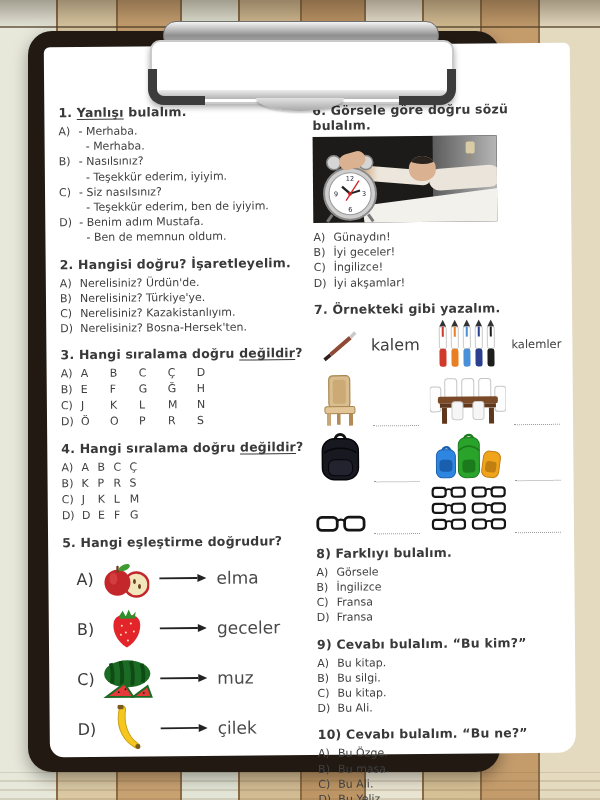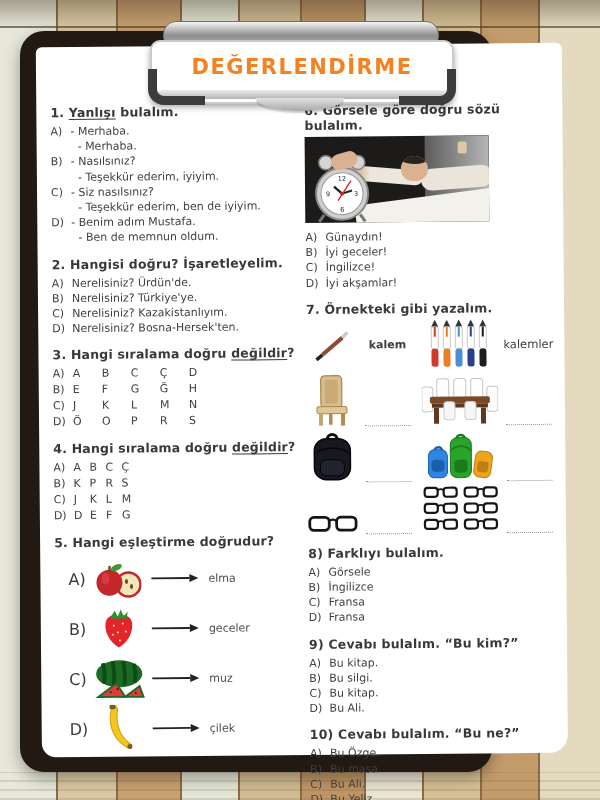--- a/index.html
+++ b/index.html
@@ -21,21 +21,21 @@
       #d6c096 424px,#d6c096 480px,#8a6b45 480px,#8a6b45 482px,
       #c49c6c 482px,#c49c6c 538px,#8a6b45 538px,#8a6b45 540px,
       #e4dabf 540px,#e4dabf 600px);
   }
   .wood::before{content:"";position:absolute;left:0;top:0;right:0;height:26px;
     background:linear-gradient(180deg,rgba(55,40,25,.38),rgba(55,40,25,.04));
     border-bottom:2px solid rgba(90,70,45,.45);}
   .wood::after{content:"";position:absolute;left:0;bottom:0;right:0;height:28px;
     background:repeating-linear-gradient(0deg,rgba(120,95,60,.18) 0 2px,transparent 2px 9px);}
   
-  .clipboard{position:absolute;left:20px;top:31px;width:472px;height:741px;
+  .clipboard{position:absolute;left:28px;top:31px;width:472px;height:741px;
     background:#211912;border-radius:24px;box-shadow:0 6px 16px rgba(0,0,0,.35);}
   .paper{position:absolute;left:17px;top:14px;width:526px;height:710px;background:#ffffff;
     border-radius:6px 6px 18px 14px;transform:rotate(-0.5deg);transform-origin:50% 20%;}
   
   .clip-bar{position:absolute;left:163px;top:21px;width:274px;height:27px;border-radius:13px;
     background:linear-gradient(180deg,#f4f4f4,#8f8f8f 50%,#cfcfcf);border:1px solid #6f6f6f;}
   .clip-plate{position:absolute;left:150px;top:40px;width:300px;height:60px;background:#ffffff;
     border:2px solid #cacaca;border-radius:10px;box-shadow:0 3px 6px rgba(0,0,0,.35);}
   .clip-title{width:100%;text-align:center;line-height:50px;font-size:21px;font-weight:bold;
     color:#f58220;letter-spacing:1.5px;}
@@ -59,21 +59,21 @@
   .otxt{flex:1;}
   .l2{margin-left:7px;}
   .lrow{display:flex;font-size:11px;line-height:16px;color:#404040;}
   .lc{width:29px;flex:none;}
   .lc4{width:16px;flex:none;}
   
   .match{display:flex;align-items:center;height:50px;margin-left:14px;}
   .match .ol{width:24px;}
   .fruitbox{width:52px;display:flex;justify-content:center;align-items:center;flex:none;}
   .arrowbox{margin:0 10px 0 6px;flex:none;display:flex;align-items:center;}
-  .mlabel{font-size:11px;color:#4a4a4a;}
+  .mlabel{font-size:17px;color:#4a4a4a;}
   
   .photo{position:relative;width:184px;height:86px;margin:2px 0 7px 0;overflow:hidden;background:#1d1b19;}
   .ph-wall{position:absolute;right:0;top:0;width:64px;height:100%;background:linear-gradient(90deg,#5c5c5c,#b6b6b6);}
   .ph-lamp{position:absolute;right:22px;top:6px;width:9px;height:12px;background:#d9cba6;border-radius:2px;}
   .ph-lamp::after{content:"";position:absolute;left:3px;top:12px;width:2px;height:7px;background:#9a8e70;}
   .ph-bed{position:absolute;left:52px;bottom:-30px;width:150px;height:56px;background:#f3f1ec;
     transform:rotate(-7deg);border-radius:8px;}
   .ph-body{position:absolute;left:116px;top:31px;width:72px;height:22px;background:#eae4da;
     border-radius:11px;transform:rotate(-4deg);}
   .ph-arm{position:absolute;left:30px;top:31px;width:88px;height:15px;border-radius:8px;
@@ -81,21 +81,21 @@
   .ph-head{position:absolute;left:96px;top:20px;width:27px;height:25px;border-radius:50% 50% 45% 45%;
     background:#dbb291;overflow:hidden;}
   .ph-head::before{content:"";position:absolute;left:0;top:-2px;width:100%;height:10px;background:#2a221c;border-radius:50%;}
   .ph-hand{position:absolute;left:26px;top:16px;width:27px;height:16px;background:#dbb291;
     border-radius:8px;transform:rotate(-16deg);}
   .ph-clock{position:absolute;left:3px;top:16px;}
   
   .exrow{display:flex;align-items:flex-end;margin-bottom:4px;}
   .exrow.mid{align-items:center;}
   .exc1{width:50px;flex:none;display:flex;justify-content:center;}
-  .exc2{width:62px;flex:none;display:flex;justify-content:center;font-size:11px;color:#3d3d3d;font-weight:bold;}
+  .exc2{width:62px;flex:none;display:flex;justify-content:center;font-size:16px;color:#3d3d3d;}
   .exc3{width:82px;flex:none;display:flex;justify-content:center;}
   .exc4{width:56px;flex:none;display:flex;justify-content:center;font-size:11.5px;color:#3d3d3d;}
   .blank{width:46px;height:12px;border-bottom:1.4px dotted #9a9a9a;}
   svg{display:block;}
 </style>
 </head>
 <body>
 
 <div class="wood"></div>
 
@@ -575,18 +575,17 @@
             <span>Bu Yeliz.</span>
           </div>
       </div>
 
     </div>
   </div>
 </div>
 
 <div class="clip-bar"></div>
 <div class="clip-plate">
-  <div class="clip-title">DEĞERLENDİRME</div>
   <div class="clip-rail"></div>
   <div class="clip-corner cl"></div>
   <div class="clip-corner cr"></div>
 </div>
 <div class="clip-tab"></div>
 
 </body></html>

